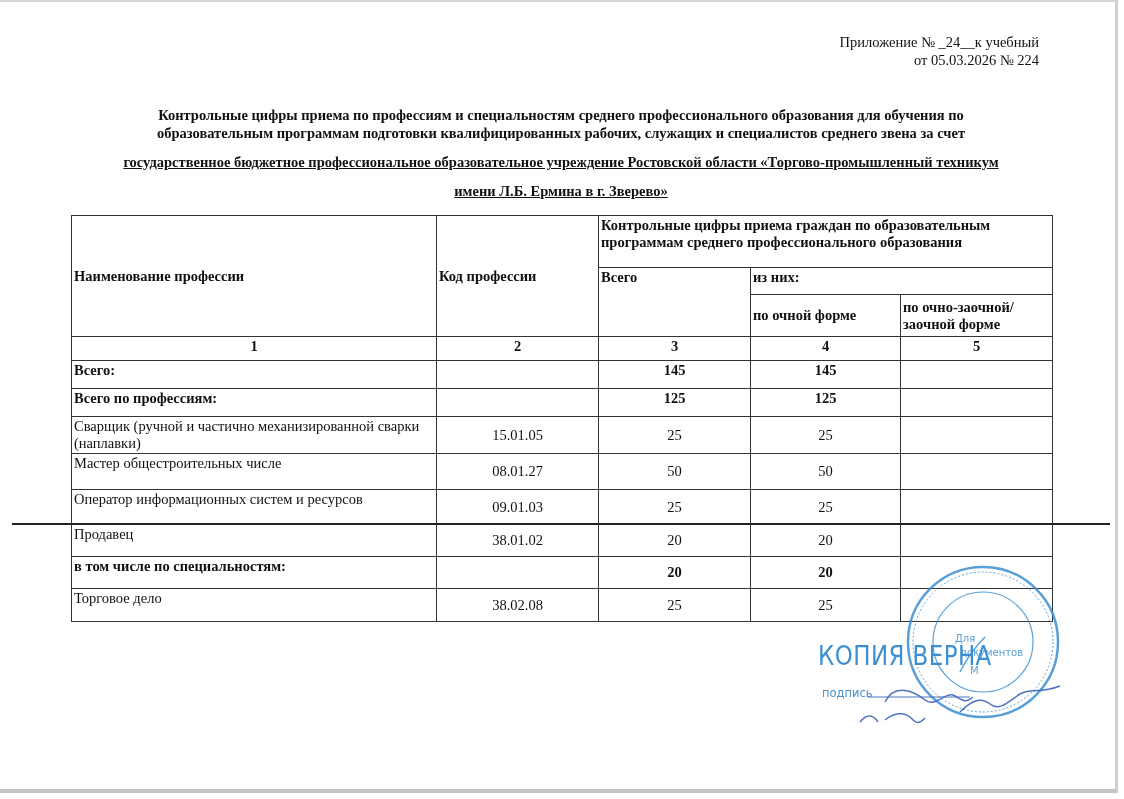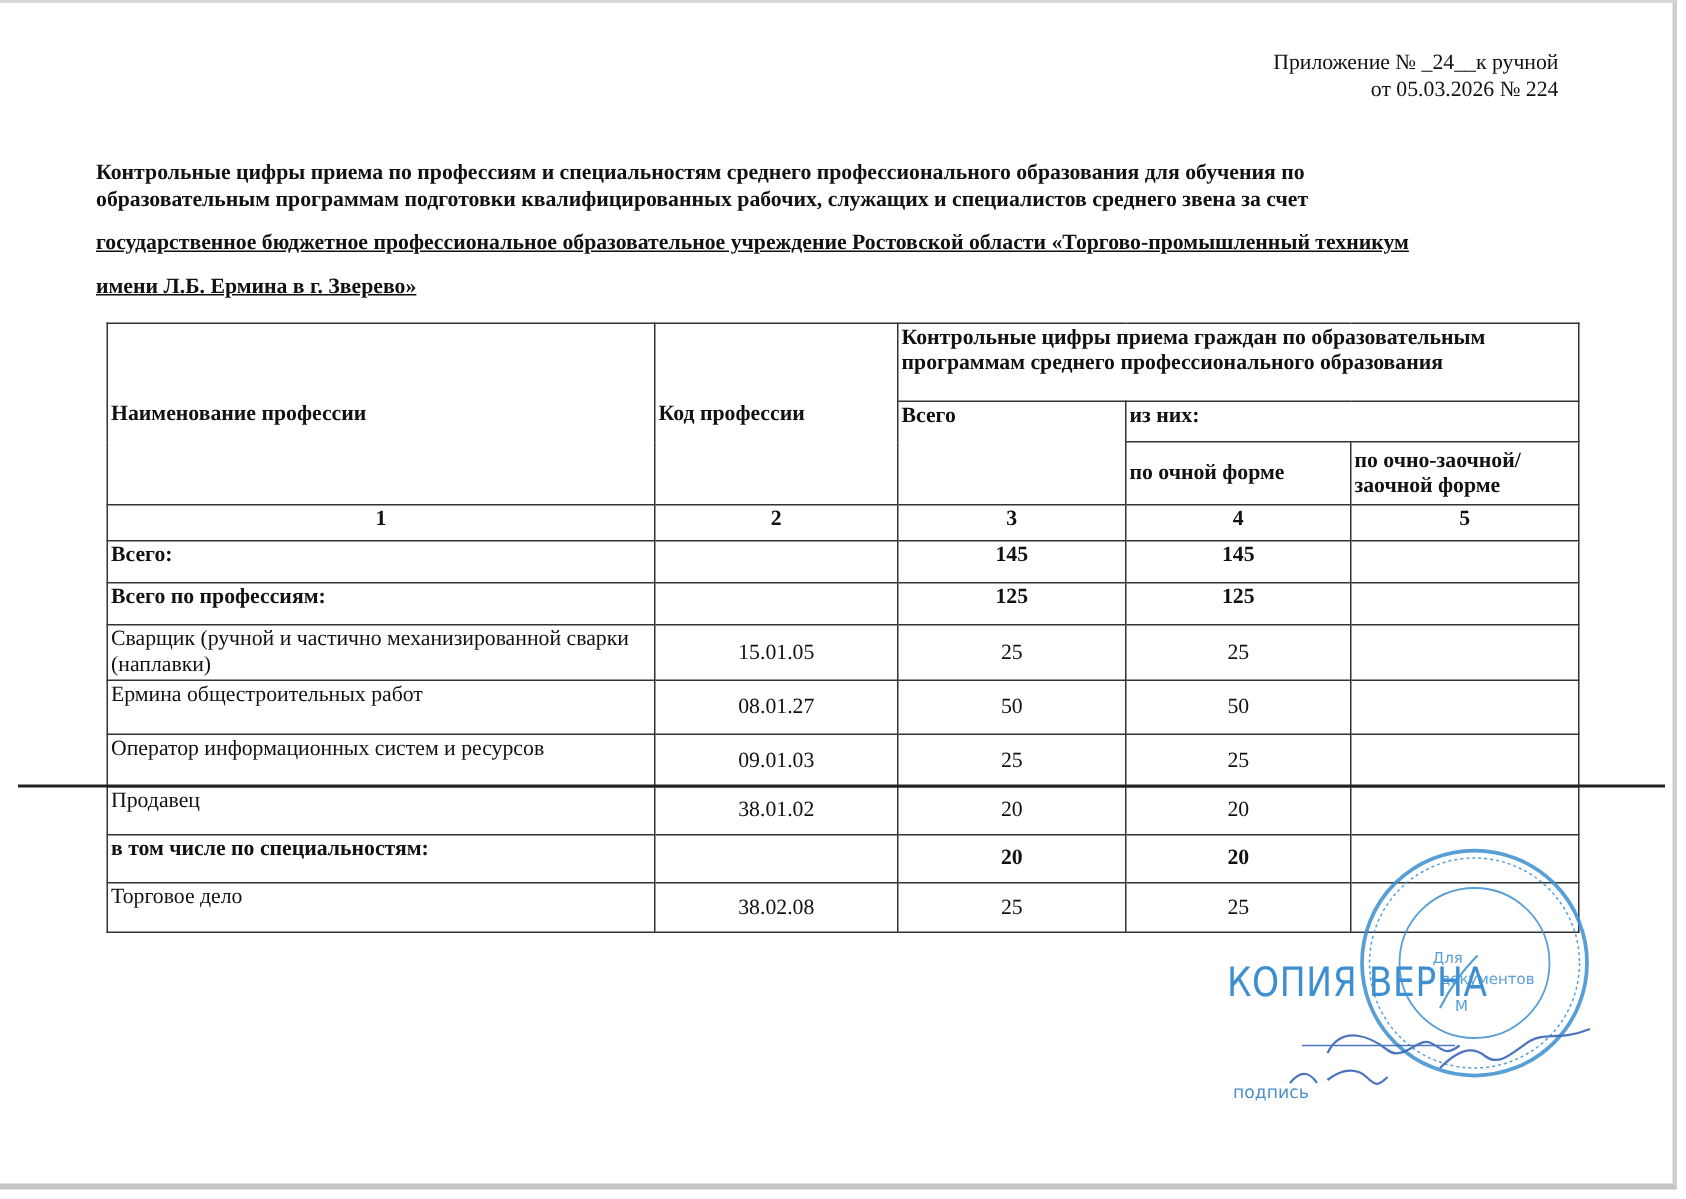--- a/index.html
+++ b/index.html
@@ -10,21 +10,21 @@
   .page-frame {
     position: absolute; left: 0; top: 0; width: 1118px; height: 793px;
     border-top: 2px solid #d6d6d6; border-right: 3px solid #cfcfcf; border-bottom: 4px solid #c4c4c4;
     box-sizing: border-box; background: #fff;
   }
   .appendix {
     position: absolute; right: 76px; top: 31px; text-align: right;
     font-size: 14.5px; line-height: 18px;
   }
   .title {
-    position: absolute; left: 64px; width: 994px; top: 104px; 
+    position: absolute; left: 64px; width: 994px; top: 104px; text-align: center;
     font-weight: bold; font-size: 14.5px; line-height: 18px;
   }
   .title .inst { text-decoration: underline; display: block; margin-top: 11px; }
   table.grid {
     position: absolute; left: 71px; top: 213px; width: 981px;
     border-collapse: collapse; font-size: 14.5px; table-layout: fixed;
   }
   table.grid td {
     border: 1.2px solid #333; padding: 1px 2px; vertical-align: top; line-height: 17px;
   }
@@ -37,30 +37,29 @@
     border-top: 2px solid #222;
   }
   .stamp-area { position: absolute; left: 810px; top: 560px; width: 260px; height: 180px; }
   .kopia {
     position: absolute; left: 818px; top: 638px; color: #3d8fd1; font-family: "DejaVu Sans", sans-serif;
     font-size: 27px; letter-spacing: 0.5px; transform: scaleX(0.85); transform-origin: left;
   }
   .podpis {
     position: absolute; left: 822px; top: 684px; color: #4c8fca; font-family: "DejaVu Sans", sans-serif;
     font-size: 11.5px;
-    margin-top: 35px;
   }
 </style>
 </head>
 <body>
 
 <div class="page-frame">
 
   <div class="appendix">
-    <div>Приложение № _24__к ручной</div>
+    <div>Приложение № _24__к учебный</div>
     <div>от 05.03.2026 № 224</div>
   </div>
 
   <div class="title">
     <div>Контрольные цифры приема по профессиям и специальностям среднего профессионального образования для обучения по</div>
     <div>образовательным программам подготовки квалифицированных рабочих, служащих и специалистов среднего звена за счет</div>
     <span class="inst">государственное бюджетное профессиональное образовательное учреждение Ростовской области «Торгово-промышленный техникум</span>
     <span class="inst" style="display:inline-block;">имени Л.Б. Ермина в г. Зверево»</span>
   </div>
 
@@ -108,21 +107,21 @@
       <td class="c"></td>
     </tr>
     <tr style="height:37px">
       <td>Сварщик (ручной и частично механизированной сварки (наплавки)</td>
       <td class="cv">15.01.05</td>
       <td class="cv">25</td>
       <td class="cv">25</td>
       <td class="cv"></td>
     </tr>
     <tr style="height:36px">
-      <td>Ермина общестроительных работ</td>
+      <td>Мастер общестроительных числе</td>
       <td class="cv">08.01.27</td>
       <td class="cv">50</td>
       <td class="cv">50</td>
       <td class="cv"></td>
     </tr>
     <tr style="height:35px">
       <td>Оператор информационных систем и ресурсов</td>
       <td class="cv">09.01.03</td>
       <td class="cv">25</td>
       <td class="cv">25</td>

